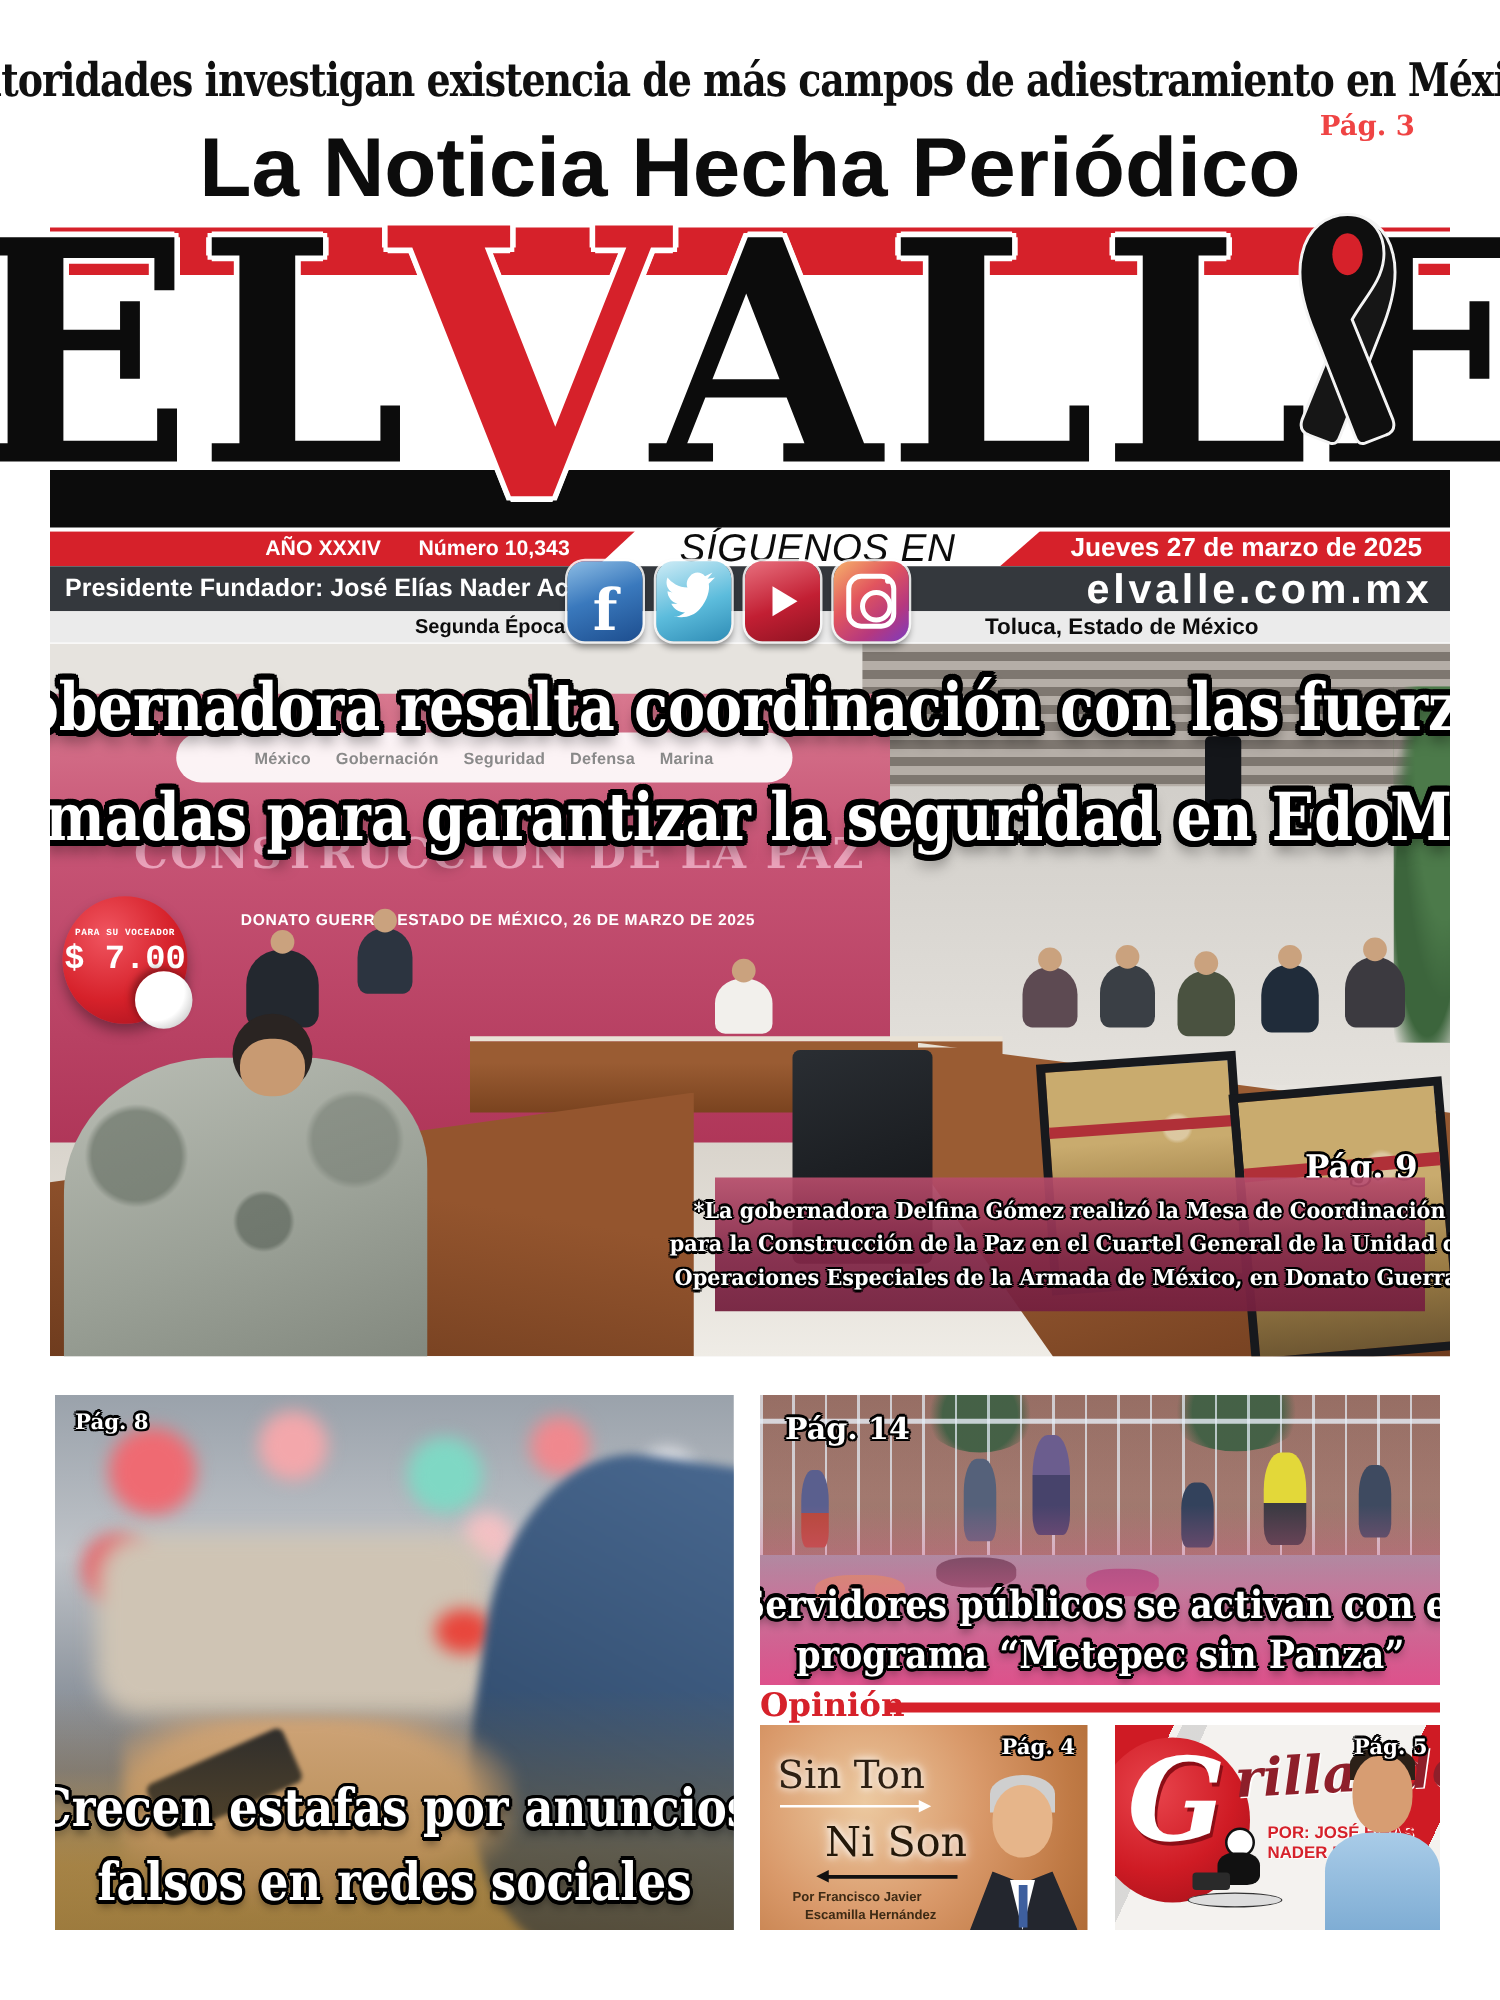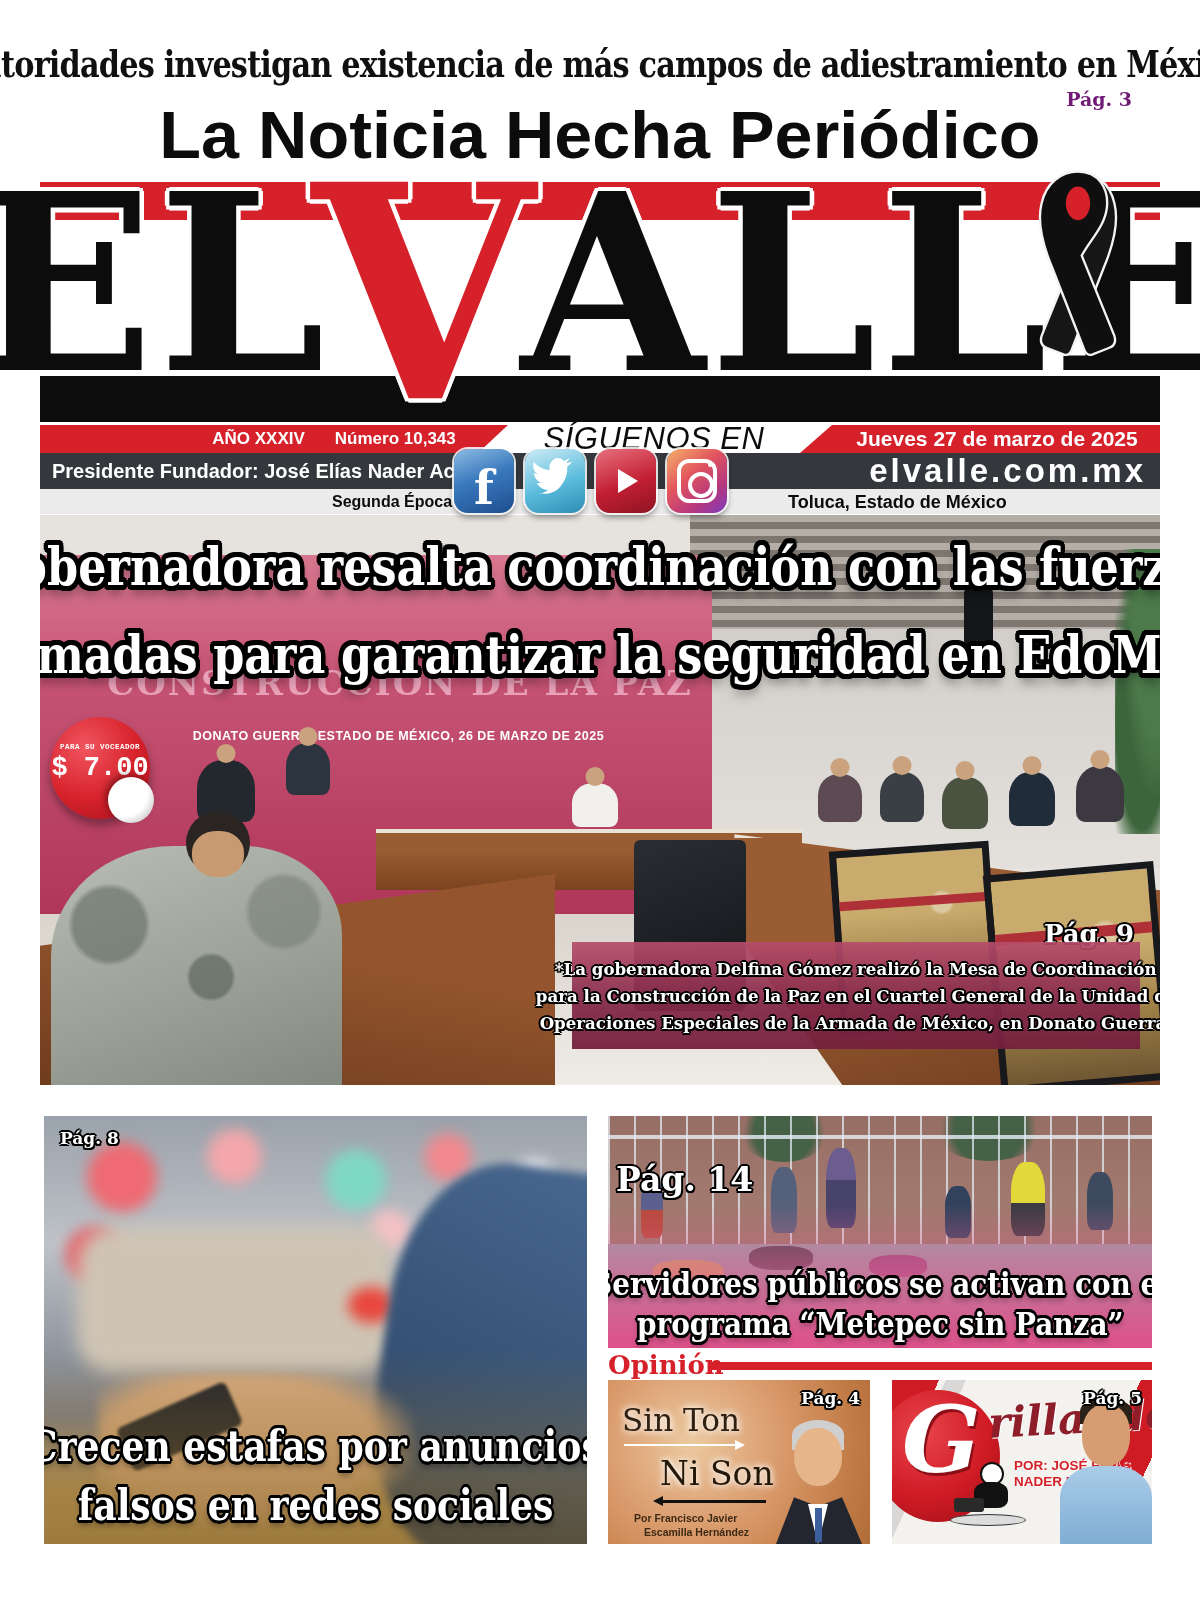--- a/index.html
+++ b/index.html
@@ -12,22 +12,22 @@
   .otl-5{text-shadow:5px 0 #000,-5px 0 #000,0 5px #000,0 -5px #000,4px 4px #000,-4px 4px #000,4px -4px #000,-4px -4px #000,2px 5px #000,-2px 5px #000,2px -5px #000,-2px -5px #000,5px 2px #000,-5px 2px #000,5px -2px #000,-5px -2px #000,0 9px 12px rgba(0,0,0,.5);}
   .otl-3{text-shadow:3px 0 #000,-3px 0 #000,0 3px #000,0 -3px #000,2px 2px #000,-2px 2px #000,2px -2px #000,-2px -2px #000,1px 3px #000,-1px 3px #000,1px -3px #000,-1px -3px #000,0 5px 7px rgba(0,0,0,.45);}
   .otl-2{text-shadow:2px 0 #000,-2px 0 #000,0 2px #000,0 -2px #000,1.5px 1.5px #000,-1.5px 1.5px #000,1.5px -1.5px #000,-1.5px -1.5px #000;}
   .nowrap{white-space:nowrap;}
   .cline{display:flex;justify-content:center;}
 
   
   .kicker{position:absolute;top:42px;left:0;width:100%;}
   .kicker-h{font-family:"DejaVu Serif",serif;font-weight:700;font-size:37px;color:#101010;
             transform:scaleX(.82);transform-origin:center;letter-spacing:-1px;}
-  .kicker-ref{position:absolute;top:88px;right:68px;color:#701a75;font-family:"DejaVu Serif",serif;
-              font-weight:700;font-size:19px;}
+  .kicker-ref{position:absolute;top:88px;right:68px;color:#ef4444;font-family:"DejaVu Serif",serif;
+              font-weight:700;font-size:22px;}
   .tagline{position:absolute;top:96px;left:0;width:100%;}
   .tagline-h{font-weight:bold;font-size:67px;color:#0c0c0c;letter-spacing:0;transform:scaleX(1.02);}
 
   
   .masthead{position:absolute;left:40px;top:176px;width:1120px;height:246px;}
   .mast-red{position:absolute;left:0;right:0;top:6px;height:38px;background:#d6212a;}
   .mast-black{position:absolute;left:0;right:0;bottom:0;height:46px;background:#0c0c0c;}
   .mast-letters{position:absolute;left:0;right:0;top:-16px;text-align:center;line-height:1;
                 font-family:"DejaVu Serif",serif;font-weight:700;transform:scale(1.12,1.16);
                 transform-origin:center 36%;letter-spacing:4px;z-index:2;}
@@ -143,21 +143,21 @@
 
   .story-right{position:absolute;left:608px;top:1116px;width:544px;height:232px;overflow:hidden;background:#8d97a2;}
   .bldg{position:absolute;left:0;top:0;width:100%;height:58%;background:linear-gradient(180deg,#9b6a5c 0%,#a87668 60%,#97765f 100%);}
   .tree{position:absolute;border-radius:50%;background:radial-gradient(circle,#3e5b3a 0 55%,rgba(62,91,58,0) 75%);}
   .fence{position:absolute;left:0;top:0;width:100%;height:62%;
          background:repeating-linear-gradient(90deg,rgba(225,235,245,.75) 0 2px,rgba(120,140,160,.12) 2px 26px);}
   .rail{position:absolute;left:0;width:100%;height:4px;background:rgba(230,238,246,.8);}
   .court{position:absolute;left:0;bottom:0;width:100%;height:45%;background:linear-gradient(180deg,#959ca6,#848b95);}
   .fig{position:absolute;border-radius:40% 40% 20% 20%;}
   .pink-ovl{position:absolute;inset:0;background:linear-gradient(180deg,rgba(0,0,0,0) 38%,rgba(238,95,150,.55) 68%,rgba(234,73,138,.88) 100%);}
-  .pag14{position:absolute;left:8px;top:12px;font-size:33px;z-index:5;margin-top:32px;}
+  .pag14{position:absolute;left:20px;top:12px;font-size:24px;z-index:5;}
   .sr-headlines{position:absolute;left:0;right:0;bottom:6px;z-index:5;}
   .srh{font-size:31px;}
   .srh-l{transform:scaleX(.9);}
   .srh2{margin-top:4px;}
 
   
   .op-label{position:absolute;left:608px;top:1350px;color:#d6212a;font-family:"DejaVu Serif",serif;
             font-weight:700;font-size:26px;}
   .op-rule{position:absolute;left:712px;top:1362px;width:440px;height:8px;background:#d6212a;}
   .op-card1{position:absolute;left:608px;top:1380px;width:262px;height:164px;overflow:hidden;
@@ -263,20 +263,21 @@
         <span class="lens"></span>
         <span class="dot"></span>
       </div>
     </div>
   </div>
 
   <div class="main-photo">
     <div class="wall-right"></div>
     <div class="slats"></div>
     <div class="pink-wall"></div>
+    <div class="logo-band">México Gobernación Seguridad Defensa Marina</div>
     <div class="banner-title serif">CONSTRUCCIÓN DE LA PAZ</div>
     <div class="banner-event">DONATO GUERRA, ESTADO DE MÉXICO, 26 DE MARZO DE 2025</div>
     <div class="speaker"></div>
     <div class="plant"></div>
     <div class="floor"></div>
     <div class="table-back"></div>
     <div class="table-right"></div>
     <div class="table-left"></div>
 
     <div class="person" style="left:47.5%;top:47%;width:46px;height:44px;background:#f2f0ec;"></div>

